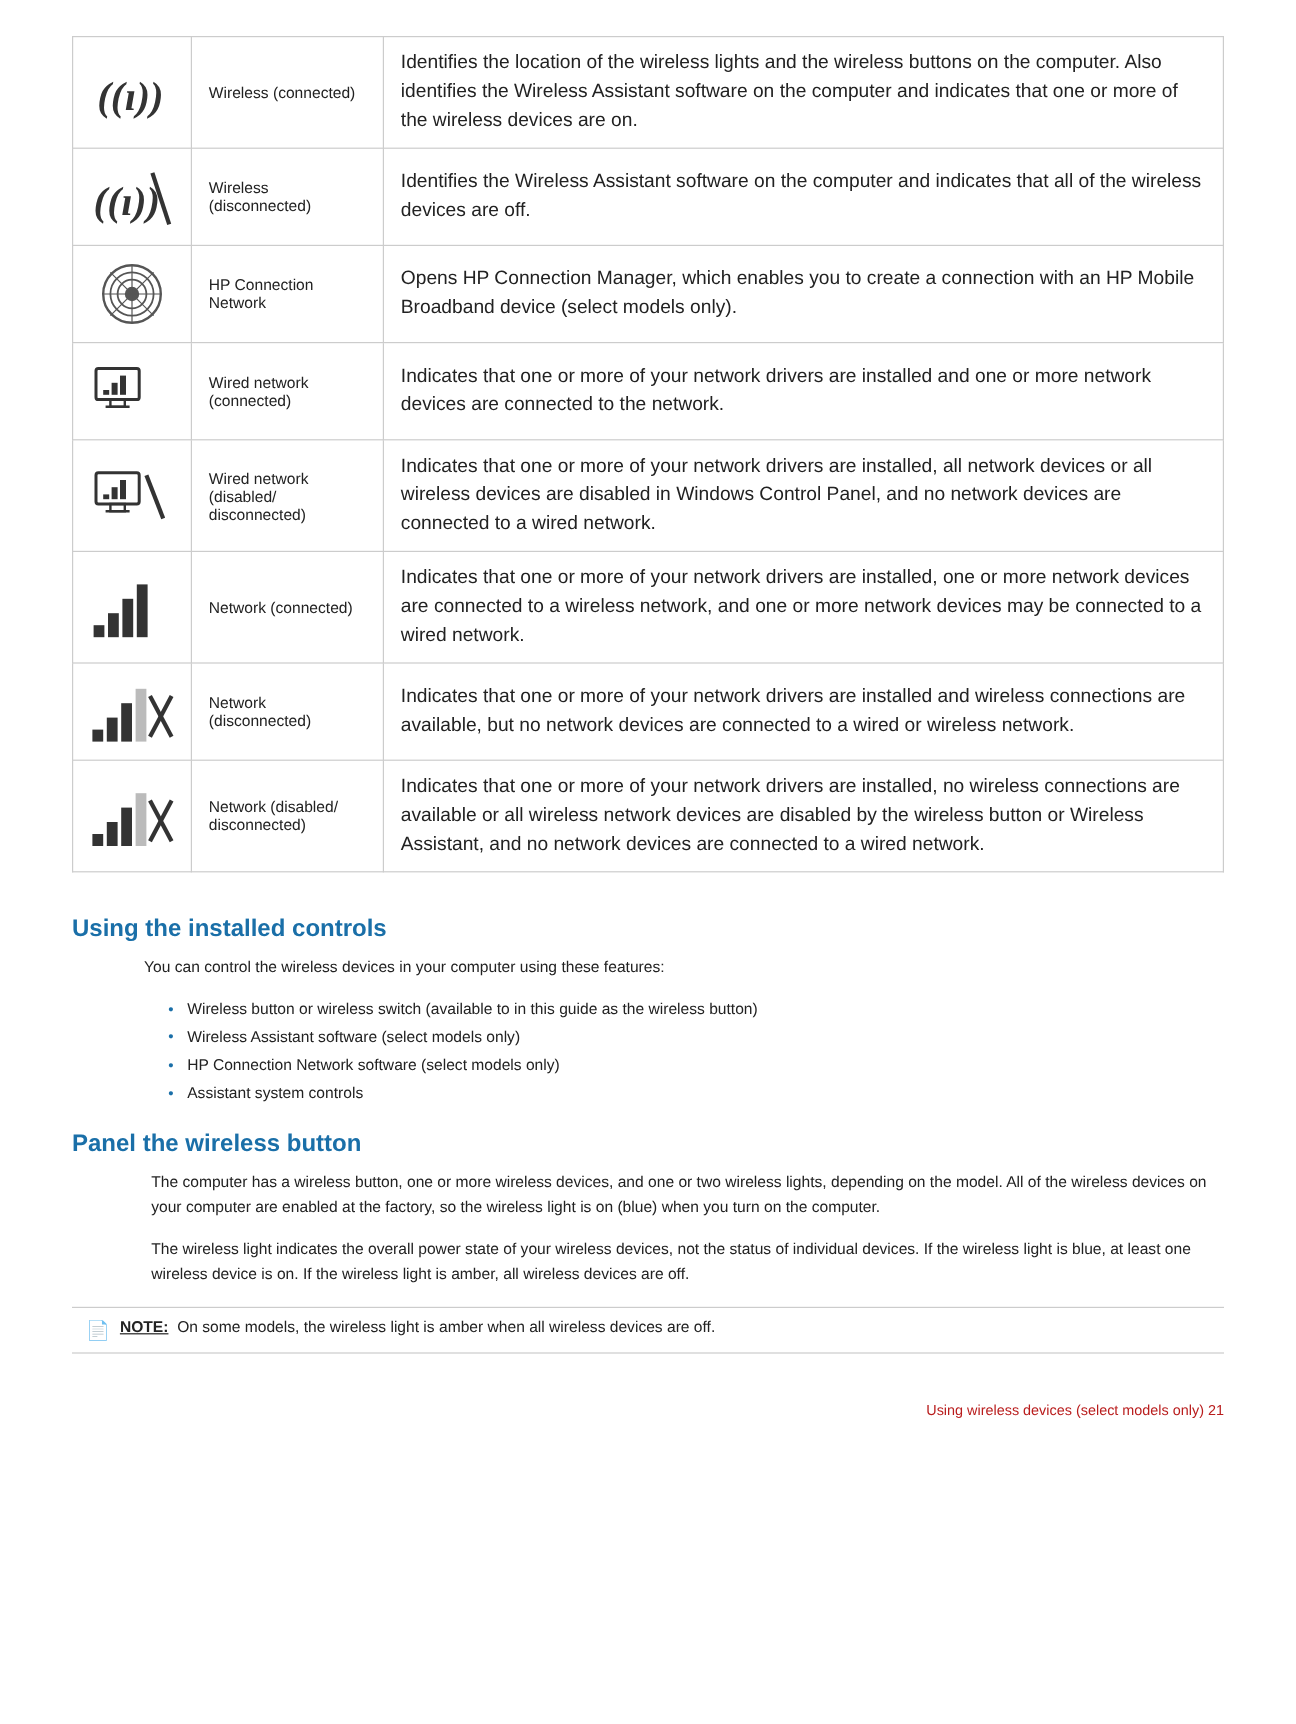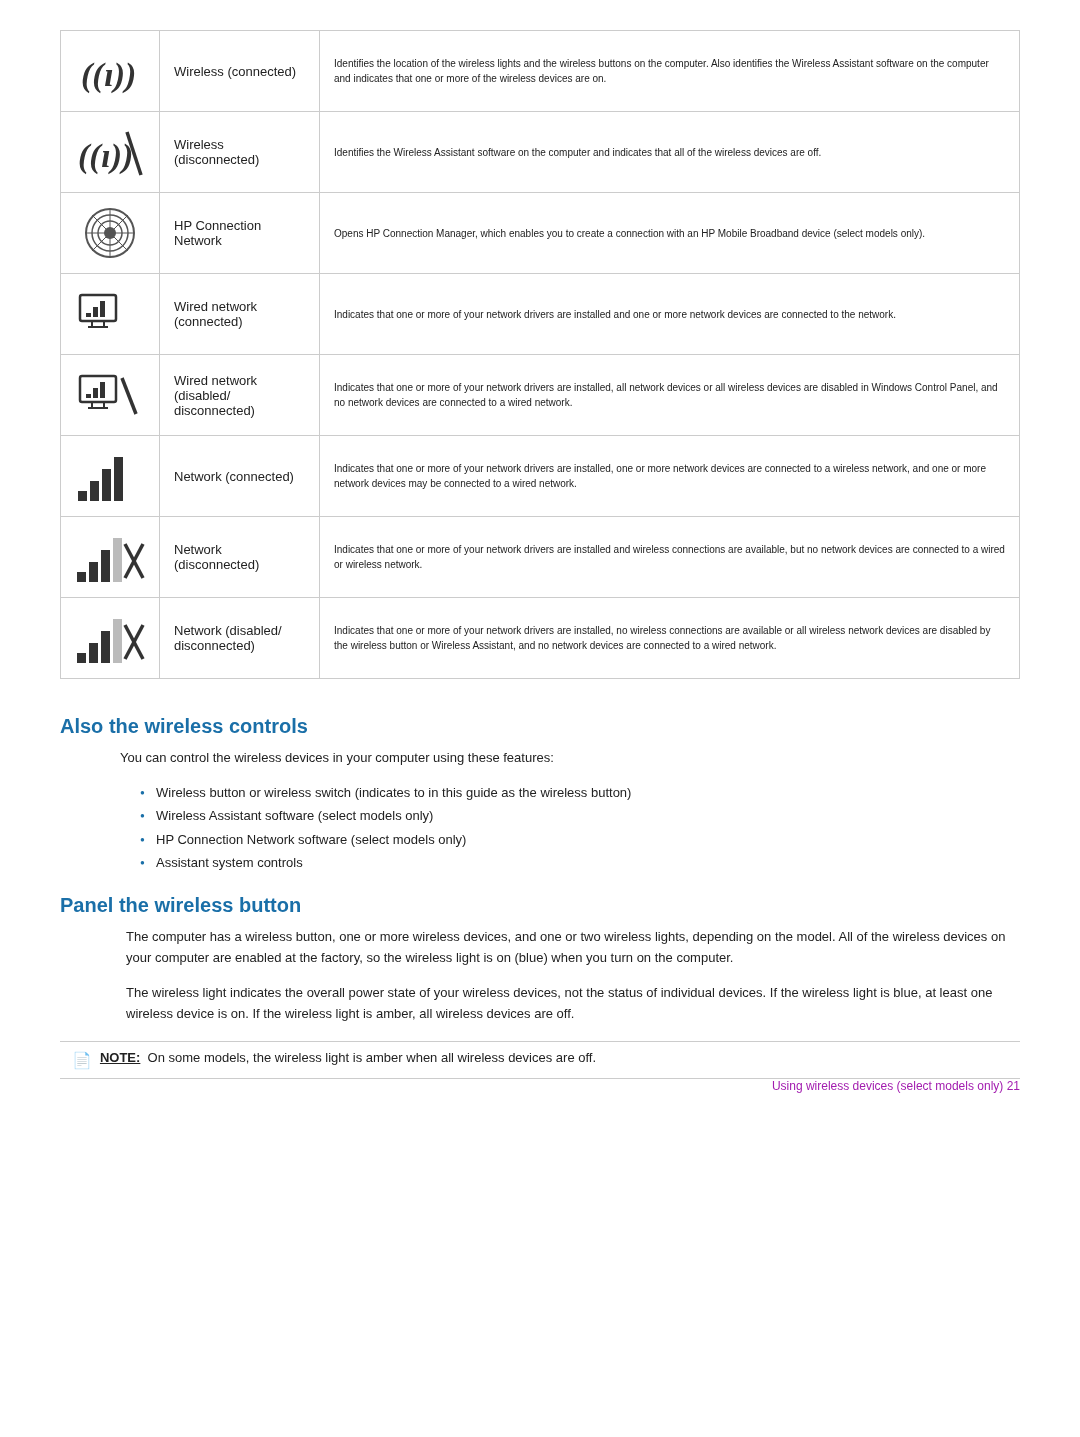--- a/index.html
+++ b/index.html
@@ -28,21 +28,21 @@
       width: 90px;
       text-align: center;
       vertical-align: middle;
     }
     .icon-table .name-cell {
       width: 160px;
       vertical-align: middle;
       font-size: 13px;
     }
     .icon-table .desc-cell {
-      font-size: 10px;
+      font-size: 16px;
       line-height: 1.5;
     }
 
     
     .section-heading {
       color: #1a6fa8;
       font-size: 20px;
       font-weight: bold;
       margin-bottom: 10px;
       margin-top: 10px;
@@ -96,23 +96,24 @@
       margin-top: 1px;
       flex-shrink: 0;
     }
     .note-label {
       font-weight: bold;
       text-decoration: underline;
     }
 
     
     .page-footer {
+      margin-top: 40px;
       text-align: right;
       font-size: 12px;
-      color: #a21caf;
+      color: #b91c1c;
       border-top: none;
     }
 
     
     .icon-container {
       display: flex;
       align-items: center;
       justify-content: center;
       width: 70px;
       height: 60px;
@@ -245,24 +246,24 @@
   </svg>
           </div>
         </td>
         <td class="name-cell">Network (disabled/ disconnected)</td>
         <td class="desc-cell">Indicates that one or more of your network drivers are installed, no wireless connections are available or all wireless network devices are disabled by the wireless button or Wireless Assistant, and no network devices are connected to a wired network.</td>
       </tr>
     </tbody>
 </table>
 
 <div>
-  <h2 class="section-heading">Also the wireless controls</h2>
+  <h2 class="section-heading">Using the installed controls</h2>
   <p class="section-intro">You can control the wireless devices in your computer using these features:</p>
   <ul class="bullet-list" id="wireless-controls-list">
-      <li>Wireless button or wireless switch (indicates to in this guide as the wireless button)</li>
+      <li>Wireless button or wireless switch (available to in this guide as the wireless button)</li>
       <li>Wireless Assistant software (select models only)</li>
       <li>HP Connection Network software (select models only)</li>
       <li>Assistant system controls</li>
     </ul>
 </div>
 
 <div>
   <h2 class="section-heading">Panel the wireless button</h2>
   <div id="wireless-button-paragraphs">
       <p class="section-body">The computer has a wireless button, one or more wireless devices, and one or two wireless lights, depending on the model. All of the wireless devices on your computer are enabled at the factory, so the wireless light is on (blue) when you turn on the computer.</p>

